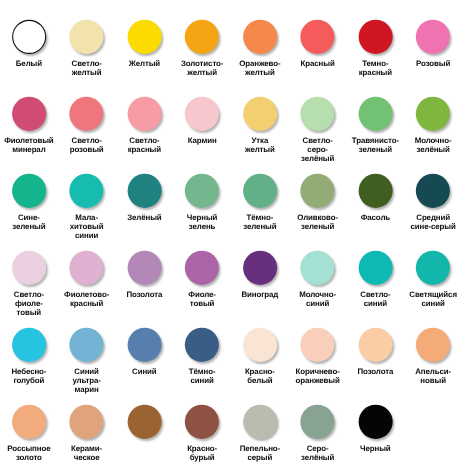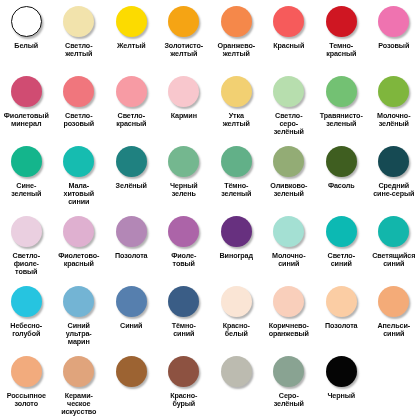--- a/index.html
+++ b/index.html
@@ -22,20 +22,21 @@
     align-content: start;
     justify-content: start;
   }
   .swatch-cell {
     width: 52.5px;
     height: 70px;
     display: flex;
     flex-direction: column;
     align-items: center;
     padding-top: 6px;
+    margin-top: 12px;
   }
   .swatch-dot {
     width: 31px;
     height: 31px;
     border-radius: 50%;
     flex: 0 0 auto;
     box-shadow: 1.5px 2px 2px rgba(0,0,0,0.30);
   }
   .swatch-dot.outlined {
     border: 1px solid #111111;
@@ -243,21 +244,21 @@
       <div class="swatch-label">Коричнево-
 оранжевый</div>
     </div>
     <div class="swatch-cell">
       <div class="swatch-dot" style="background: rgb(251, 205, 164);"></div>
       <div class="swatch-label">Позолота</div>
     </div>
     <div class="swatch-cell">
       <div class="swatch-dot" style="background: rgb(244, 171, 120);"></div>
       <div class="swatch-label">Апельси-
-синий</div>
+новый</div>
     </div>
     <div class="swatch-cell">
       <div class="swatch-dot" style="background: rgb(242, 171, 125);"></div>
       <div class="swatch-label">Россыпное
 золото</div>
     </div>
     <div class="swatch-cell">
       <div class="swatch-dot" style="background: rgb(224, 164, 124);"></div>
       <div class="swatch-label">Керами-
 ческое
@@ -266,20 +267,22 @@
     <div class="swatch-cell">
       <div class="swatch-dot" style="background: rgb(156, 99, 50);"></div>
     </div>
     <div class="swatch-cell">
       <div class="swatch-dot" style="background: rgb(141, 82, 65);"></div>
       <div class="swatch-label">Красно-
 бурый</div>
     </div>
     <div class="swatch-cell">
       <div class="swatch-dot" style="background: rgb(188, 187, 176);"></div>
+      <div class="swatch-label">Пепельно-
+серый</div>
     </div>
     <div class="swatch-cell">
       <div class="swatch-dot" style="background: rgb(137, 163, 146);"></div>
       <div class="swatch-label">Серо-
 зелёный</div>
     </div>
     <div class="swatch-cell">
       <div class="swatch-dot" style="background: rgb(5, 5, 5);"></div>
       <div class="swatch-label">Черный</div>
     </div>

